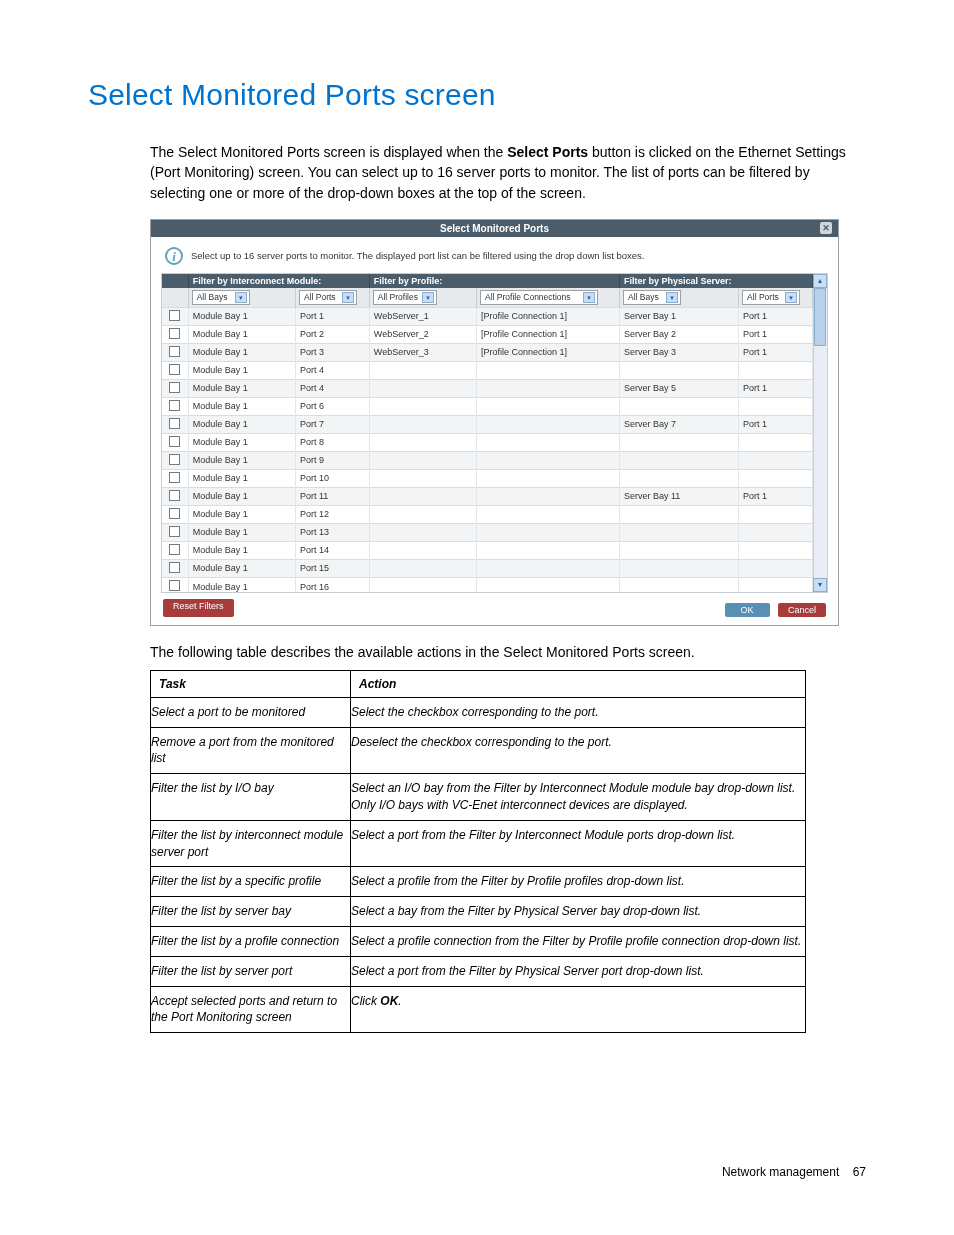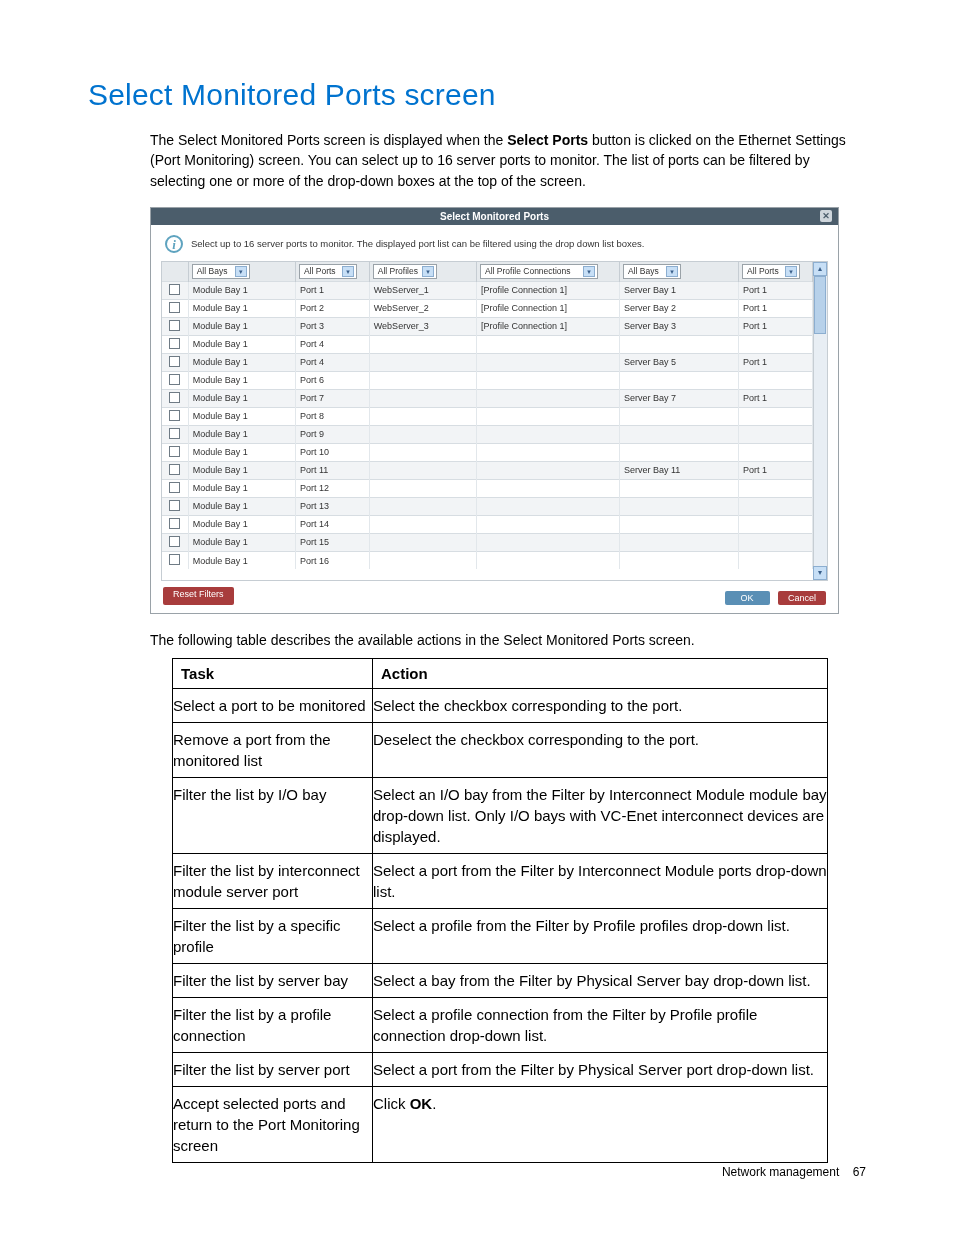--- a/index.html
+++ b/index.html
@@ -10,21 +10,21 @@
     height: 1235px;
     position: relative;
     padding: 78px 88px 0 88px;
     color: #000;
   }
   h1 {
     font-family: Arial, Helvetica, sans-serif;
     font-weight: 300;
     font-size: 30px;
     color: #0073cf;
-    margin-bottom: 18px;
+    margin-bottom: 30px;
     letter-spacing: 0.2px;
   }
   .intro {
     font-size: 14px;
     line-height: 1.45;
     margin: 0 0 16px 62px;
   }
   .intro b { font-weight: bold; }
   
   .dialog {
@@ -183,24 +183,25 @@
   }
   .btn-reset { background: #a83c3c; }
   .btn-ok { background: #5a8fb5; margin-right: 4px; padding: 2px 16px; }
   .btn-cancel { background: #a83c3c; }
   
   .table-intro {
     font-size: 14px;
     margin: 0 0 10px 62px;
   }
   table.actions {
-    margin-left: 84px;
+    margin-left: 62px;
     width: 656px;
     border-collapse: collapse;
-    font-size: 15px;
+    font-size: 12px;
+    font-style: italic;
   }
   table.actions th {
     text-align: left;
     font-weight: bold;
     padding: 6px 8px;
     border: 1px solid #000;
     border-bottom-width: 1.5px;
   }
   table.actions td {
     padding: 6px 0;
@@ -246,20 +247,26 @@
         <colgroup>
           <col style="width:22px">
             <col style="width:90px">
             <col style="width:62px">
           <col style="width:90px">
             <col style="width:120px">
           <col style="width:100px">
             <col style="width:62px">
         </colgroup>
         <tbody>
+            <tr>
+          <th></th>
+          <th colspan="2">Filter by Interconnect Module:</th>
+          <th colspan="2">Filter by Profile:</th>
+          <th colspan="2">Filter by Physical Server:</th>
+        </tr>
         <tr class="filters">
           <td></td>
           <td><span class="sel">
                   <span>All Bays</span>
                   <span class="sel-btn">▾</span>
                 </span></td>
           <td><span class="sel">
                   <span>All Ports</span>
                   <span class="sel-btn">▾</span>
                 </span></td>

